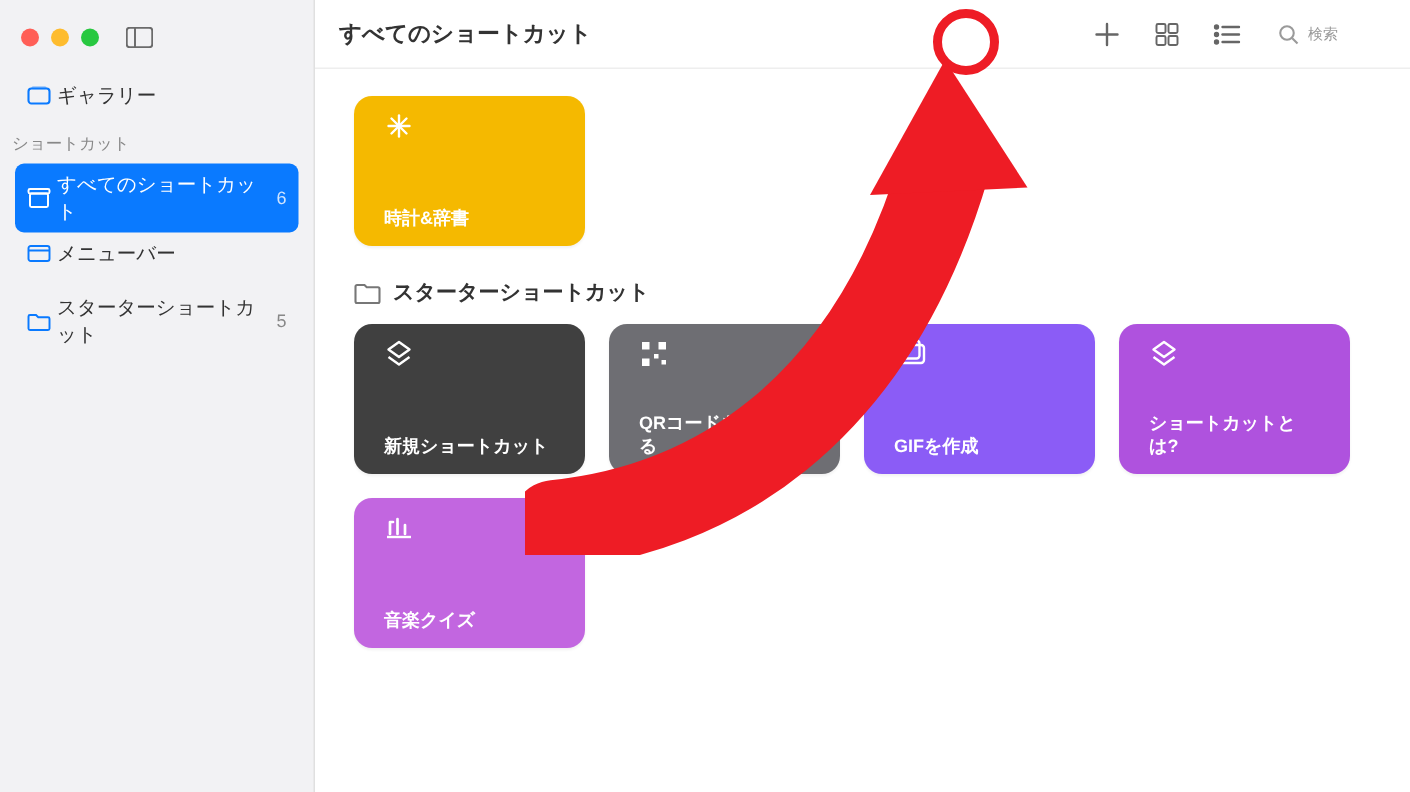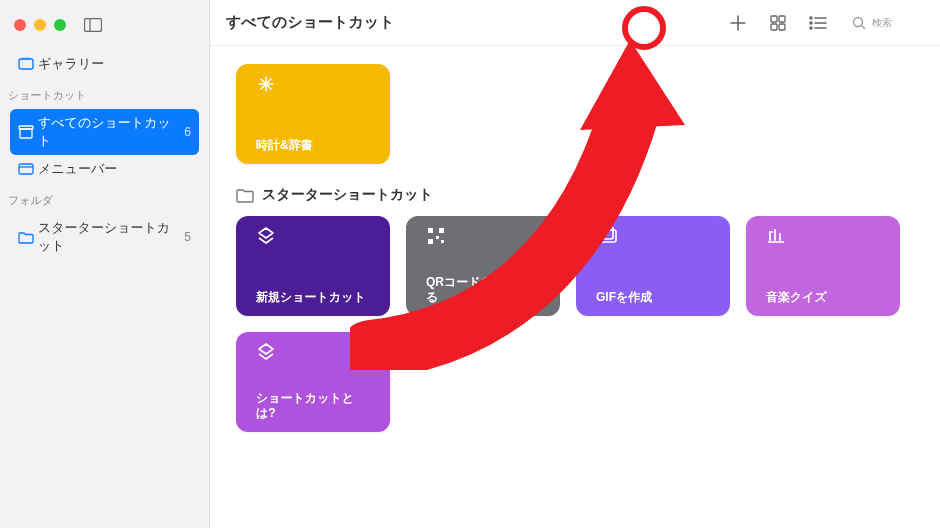--- a/index.html
+++ b/index.html
@@ -86,21 +86,20 @@
         <span class="icon">
             <svg width="16" height="12" viewBox="0 0 16 12">
               <rect x="1" y="1" width="14" height="10" rx="1.5" fill="none" stroke="currentColor" stroke-width="1.3"></rect>
               <line x1="1" y1="4" x2="15" y2="4" stroke="currentColor" stroke-width="1.3"></line>
             </svg>
           </span>
         <span>メニューバー</span>
       </div>
     </div>
 
-    <div class="side-heading">フォルダ</div>
     <div class="side-section">
       <div class="side-item">
         <span class="icon">
             <svg width="16" height="13" viewBox="0 0 16 13">
               <path d="M1 3 a1 1 0 0 1 1-1 h4 l1.5 1.5 H14 a1 1 0 0 1 1 1 V11 a1 1 0 0 1 -1 1 H2 a1 1 0 0 1 -1-1 Z" fill="none" stroke="currentColor" stroke-width="1.3"></path>
             </svg>
           </span>
         <span>スターターショートカット</span>
         <span class="count">5</span>
       </div>
@@ -167,21 +166,21 @@
       <div class="section-title">
         <span class="folder-icon">
             <svg width="18" height="15" viewBox="0 0 18 15">
               <path d="M1 3 a1 1 0 0 1 1-1 h5 l1.5 1.5 H16 a1 1 0 0 1 1 1 V13 a1 1 0 0 1 -1 1 H2 a1 1 0 0 1 -1-1 Z" fill="none" stroke="currentColor" stroke-width="1.4"></path>
             </svg>
           </span>
         <span>スターターショートカット</span>
       </div>
 
       <div class="row" id="cards-row">
-          <div class="card" style="background: #4c1d95;">
+          <div class="card" style="background: #404040;">
             <span class="cicon">
               <svg width="20" height="20" viewBox="0 0 20 20">
                 <path d="M10 2 L3 7 L10 12 L17 7 Z M3 12 L10 17 L17 12" fill="none" stroke="#fff" stroke-width="1.6" stroke-linejoin="round"></path>
               </svg>
             </span>
             <span class="clabel">新規ショートカット</span>
           </div>
           <div class="card" style="background: rgb(110, 110, 115);">
             <span class="cicon">
               <svg width="20" height="20" viewBox="0 0 20 20">
@@ -197,36 +196,36 @@
           <div class="card" style="background: #8b5cf6;">
             <span class="cicon">
               <svg width="22" height="18" viewBox="0 0 22 18">
                 <rect x="4" y="4" width="16" height="12" rx="2" fill="none" stroke="#fff" stroke-width="1.6"></rect>
                 <rect x="1" y="1" width="16" height="12" rx="2" fill="none" stroke="#fff" stroke-width="1.6"></rect>
                 <circle cx="6" cy="5" r="1.3" fill="#fff"></circle>
               </svg>
             </span>
             <span class="clabel">GIFを作成</span>
           </div>
+          <div class="card" style="background: rgb(175, 82, 222);">
+            <span class="cicon">
+              <svg width="20" height="20" viewBox="0 0 20 20">
+                <path d="M10 2 L3 7 L10 12 L17 7 Z M3 12 L10 17 L17 12" fill="none" stroke="#fff" stroke-width="1.6" stroke-linejoin="round"></path>
+              </svg>
+            </span>
+            <span class="clabel">ショートカットとは?</span>
+          </div>
           <div class="card" style="background: rgb(194, 102, 224);">
             <span class="cicon">
               <svg width="20" height="18" viewBox="0 0 20 18">
                 <path d="M4 14 V6 M4 6 h2 M9 14 V4 M14 14 V8" stroke="#fff" stroke-width="1.8" fill="none" stroke-linecap="round"></path>
                 <line x1="2" y1="16" x2="18" y2="16" stroke="#fff" stroke-width="1.6"></line>
               </svg>
             </span>
             <span class="clabel">音楽クイズ</span>
-          </div>
-          <div class="card" style="background: rgb(175, 82, 222);">
-            <span class="cicon">
-              <svg width="20" height="20" viewBox="0 0 20 20">
-                <path d="M10 2 L3 7 L10 12 L17 7 Z M3 12 L10 17 L17 12" fill="none" stroke="#fff" stroke-width="1.6" stroke-linejoin="round"></path>
-              </svg>
-            </span>
-            <span class="clabel">ショートカットとは?</span>
           </div>
         </div>
     </div>
   </main>
 </div>
 
 <div class="anno circle"></div>
 <svg class="anno" style="left:350px; top:30px;" width="360" height="340" viewBox="0 0 360 340">
   <path d="M 20 320 C 120 310, 230 250, 280 80" stroke="#ee1c25" stroke-width="60" fill="none" stroke-linecap="round"></path>
   <polygon points="280,10 230,100 335,95" fill="#ee1c25"></polygon>

